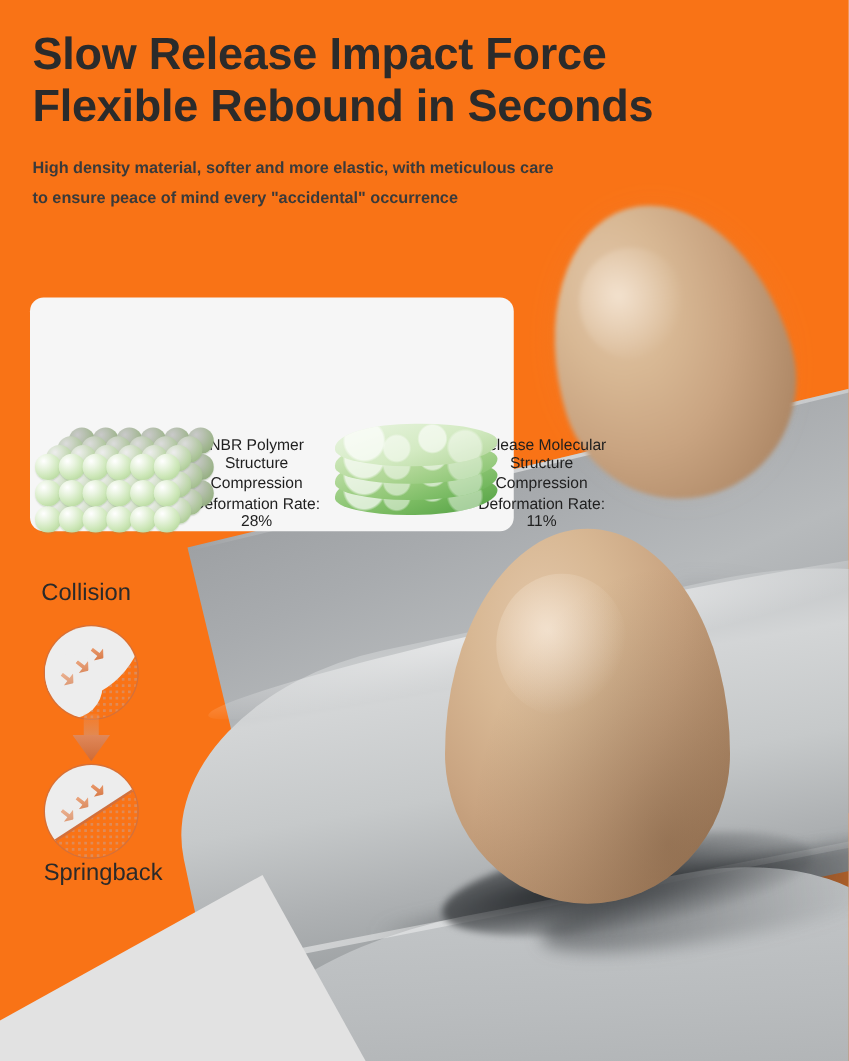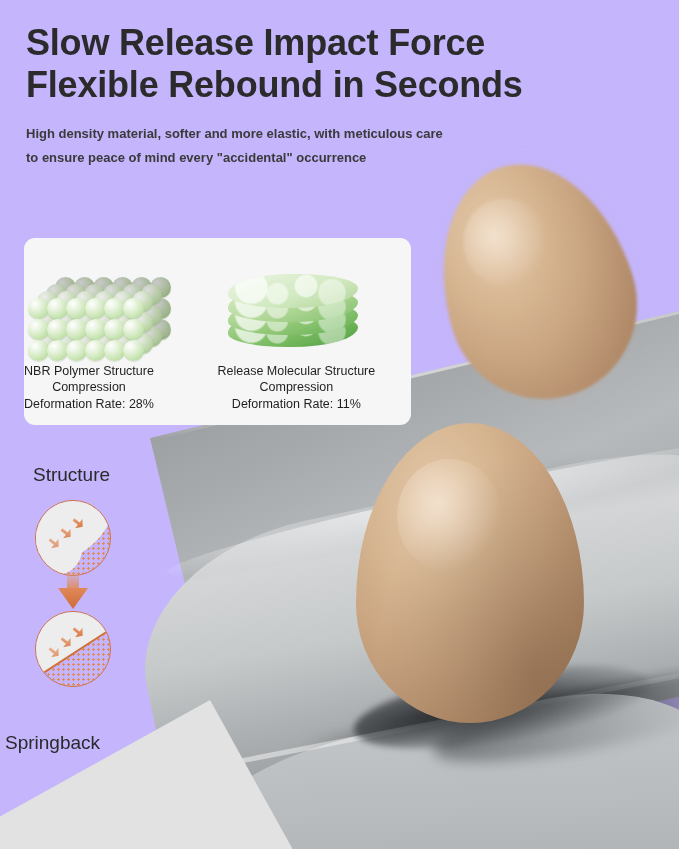--- a/index.html
+++ b/index.html
@@ -3,21 +3,21 @@
 <meta charset="utf-8">
 <style>
   * { margin:0; padding:0; box-sizing:border-box; }
   html, body { width:679px; height:849px; }
   body {
     font-family:"Liberation Sans", sans-serif;
     background:#E2E2E2;
     overflow:hidden;
     position:relative;
   }
-  #stage { position:relative; width:679px; height:849px; overflow:hidden; background:#c4b5fd; }
+  #stage { position:relative; width:679px; height:849px; overflow:hidden; background:#f97316; }
 
   
   .scene { position:absolute; inset:0; overflow:hidden; }
 
   
   .taupe-block{
     position:absolute; left:250px; top:772px; width:429px; height:77px;
     background:linear-gradient(175deg,#B3A294 0%, #A18E7D 55%, #8E7B6B 100%);
   }
   .taupe-block::after{
@@ -141,22 +141,22 @@
     font-size:13px; line-height:1.85; color:#3A3A3A;font-weight:bold;
   }
 
   
   .card{
     position:absolute; left:24px; top:238px; width:387px; height:187px;
     background:#F6F6F6; border-radius:11px;
     display:flex;
   }
   .card-col{
-    flex:1; display:flex; flex-direction:column; align-items:flex-start;
-    padding-top:30px;
+    flex:1; display:flex; flex-direction:row; align-items:flex-end;
+    padding-top:12px;
   }
   .struct{ width:160px; height:92px; position:relative; }
   .cap{ text-align:center; color:#1F1F1F; }
   .cap-title{ font-size:12.5px; margin-top:4px; }
   .cap-sub{ font-size:12.5px; line-height:1.18; margin-top:2px; }
 
   
   .lattice{ position:absolute; left:4px; top:4px; }
   .ball{
     position:absolute; width:21px; height:21px; border-radius:50%;
@@ -177,21 +177,21 @@
     background:
       radial-gradient(circle at 18% 40%, rgba(255,255,255,.7) 0 14%, rgba(255,255,255,0) 16%),
       radial-gradient(circle at 38% 58%, rgba(255,255,255,.5) 0 12%, rgba(255,255,255,0) 14%),
       radial-gradient(circle at 60% 35%, rgba(255,255,255,.6) 0 13%, rgba(255,255,255,0) 15%),
       radial-gradient(circle at 80% 55%, rgba(255,255,255,.45) 0 12%, rgba(255,255,255,0) 14%);
   }
 
   
   .cs-label{ position:absolute; font-size:19px; color:#2A2A2A; }
   .cs-top-label{ left:33px; top:464px; }
-  .cs-bottom-label{ left:5px; top:688px;margin-top:44px; }
+  .cs-bottom-label{ left:35px; top:688px; }
 
   .circ{
     position:absolute; width:76px; height:76px; border-radius:50%;
     border:1.6px solid #D2703C; overflow:hidden;
   }
   .circ-collision{ left:35px; top:500px; }
   .circ-spring{ left:35px; top:611px; }
 
   .fill-dot{
     position:absolute; inset:0;
@@ -377,21 +377,21 @@
           </div>
       </div>
       <div class="cap">
         <div class="cap-title">Release Molecular Structure</div>
         <div class="cap-sub">Compression</div>
         <div class="cap-sub">Deformation Rate: 11%</div>
       </div>
     </div>
   </div>
 
-  <div class="cs-label cs-top-label">Structure</div>
+  <div class="cs-label cs-top-label">Collision</div>
 
   <div class="circ circ-collision">
     <div class="fill-dot"></div>
     <div class="mask-collision"></div>
     <div class="mask-collision2"></div>
     <div class="chev c1"></div>
     <div class="chev c2"></div>
     <div class="chev c3"></div>
   </div>
 

